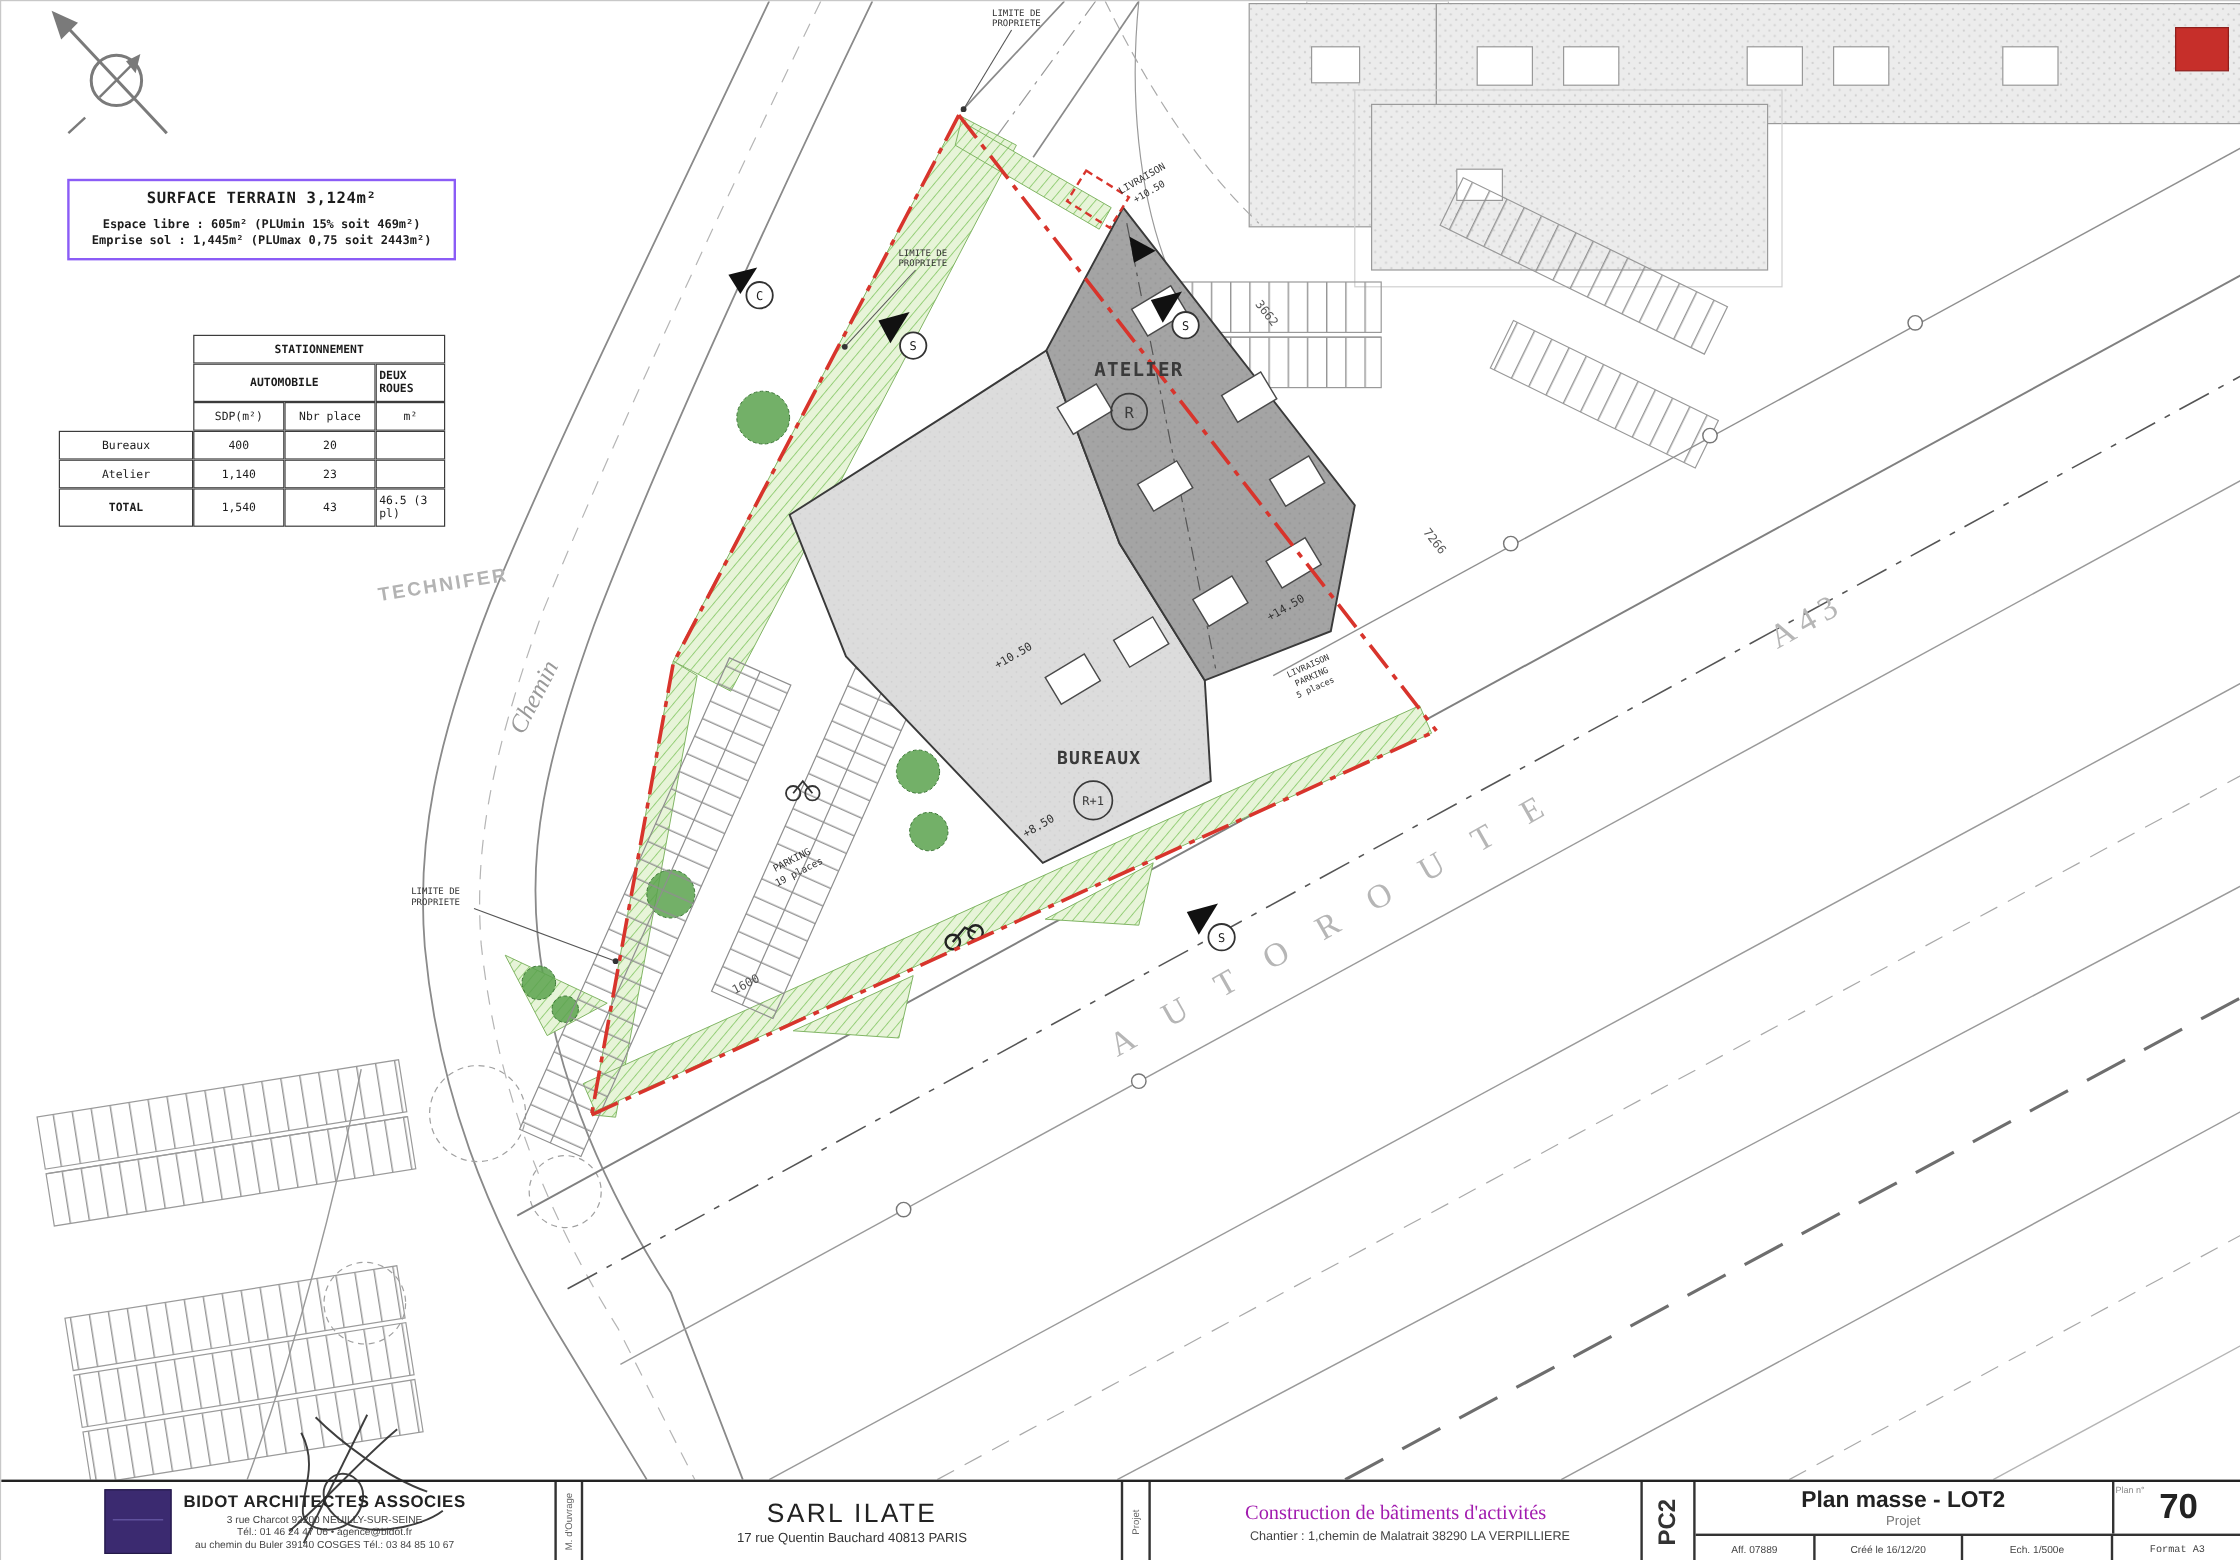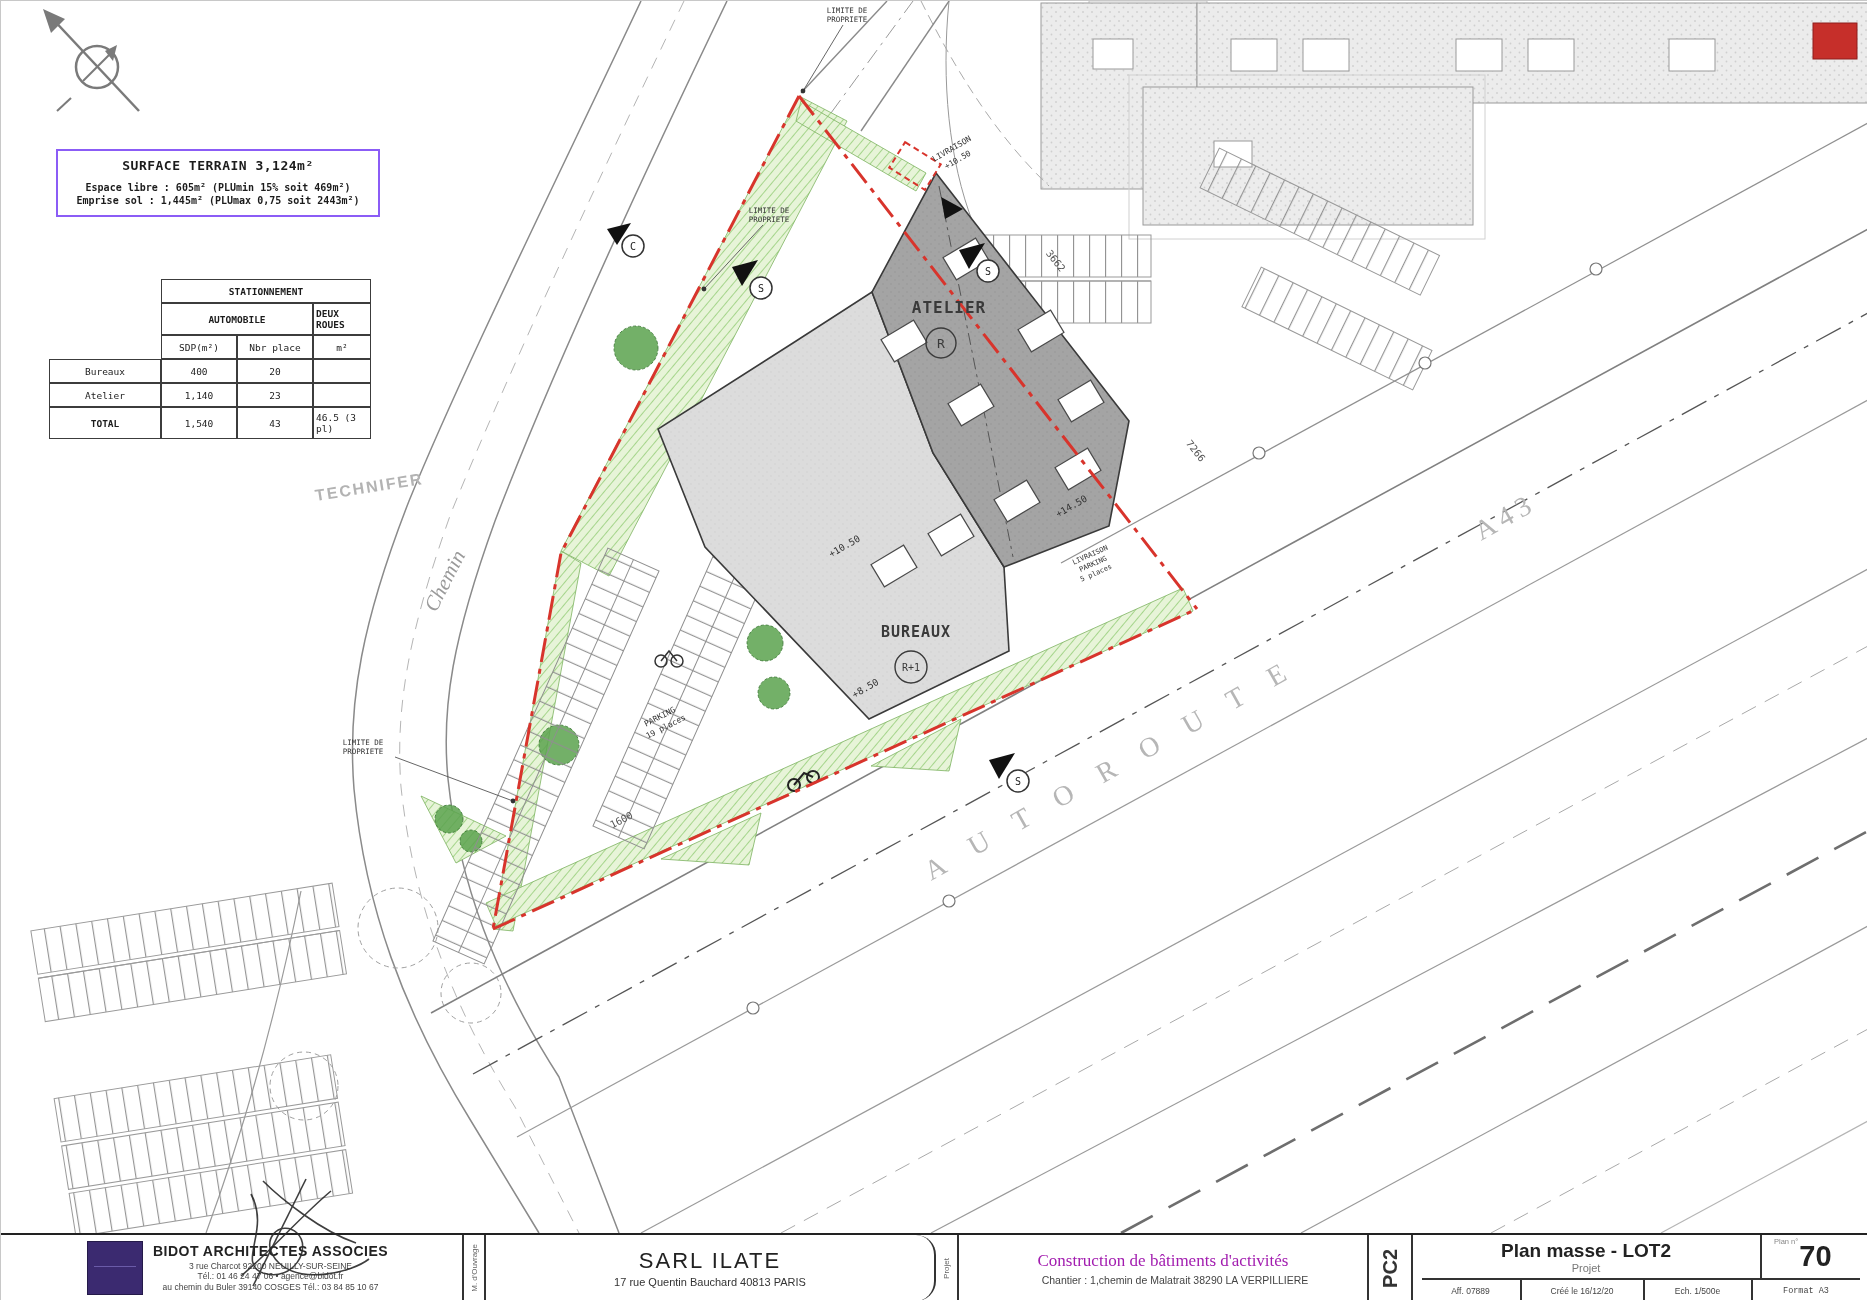--- a/index.html
+++ b/index.html
@@ -29,42 +29,42 @@
       justify-content:center;position:relative;box-sizing:border-box;}
   .vlab{writing-mode:vertical-rl;transform:rotate(180deg);font-size:8px;color:#666;}
   #tb-architect{width:463px;flex-direction:row;gap:10px;}
   #tb-logo{width:54px;height:52px;background:#3b2a70;border:1px solid #241a49;flex:0 0 auto;
            margin-left:12px;position:relative;}
   #tb-logo:after{content:"";position:absolute;left:6px;right:6px;top:24px;border-top:1px solid #6a5ba8;}
   .arch-txt{text-align:center;line-height:1.25;}
   .arch-name{font-size:14px;font-weight:bold;color:#222;letter-spacing:.5px;}
   .arch-sub{font-size:8.5px;color:#444;}
   #tb-v1{width:22px;}
-  #tb-client{width:450px;border-radius:20px;}
+  #tb-client{width:450px;}
   .client-name{font-size:22px;color:#222;letter-spacing:2px;}
   .client-sub{font-size:11px;color:#333;margin-top:2px;}
   #tb-v2{width:23px;}
   #tb-project{width:410px;}
   .proj-name{font-size:17px;color:#a21caf;font-family:Liberation Serif, serif;}
   .proj-sub{font-size:10.5px;color:#444;margin-top:3px;padding-left:24px;}
   #tb-phase{width:44px;}
   #tb-phase span{writing-mode:vertical-rl;transform:rotate(180deg);font-size:20px;font-weight:bold;color:#333;}
   #tb-right{width:455px;display:flex;flex-direction:column;border-right:none;}
   #tb-right .top{flex:1;display:flex;}
   #tb-sheet{width:348px;border-right:2px solid #333;display:flex;flex-direction:column;
             align-items:center;justify-content:center;}
   .sheet-title{font-size:19px;font-weight:bold;color:#222;}
   .sheet-sub{font-size:11px;color:#777;}
   #tb-num{width:107px;position:relative;display:flex;align-items:center;justify-content:center;}
-  .plan-no-label{position:absolute;top:2px;left:12px;font-size:7.5px;color:#888;}
+  .plan-no-label{position:absolute;top:2px;left:1px;font-size:7.5px;color:#888;}
   .plan-no{font-size:29px;font-weight:bold;color:#222;}
   #tb-right .bottom{height:21px;display:flex;border-top:2px solid #333;font-size:8.5px;color:#444;text-align:center;}
   #tb-right .bottom div{display:flex;align-items:center;justify-content:center;border-right:2px solid #333;box-sizing:border-box;}
   #tb-right .bottom div:last-child{border-right:none;}
-  .f1{width:100px;}.f2{width:123px;}.f3{width:108px;}.f4{width:107px;font-family:Liberation Mono, monospace;}
+  .f1{width:100px;}.f2{width:123px;}.f3{width:125px;}.f4{width:107px;font-family:Liberation Mono, monospace;}
   #sig{position:absolute;left:0;top:0;z-index:10;pointer-events:none;}
 </style>
 </head>
 <body>
 
 <div id="sheet">
 
 <svg width="1867" height="1300" viewBox="0 0 1867 1300" style="position:absolute;left:0;top:0;">
   <defs>
     <pattern id="hatchGreen" width="7" height="7" patternUnits="userSpaceOnUse" patternTransform="rotate(40)">

